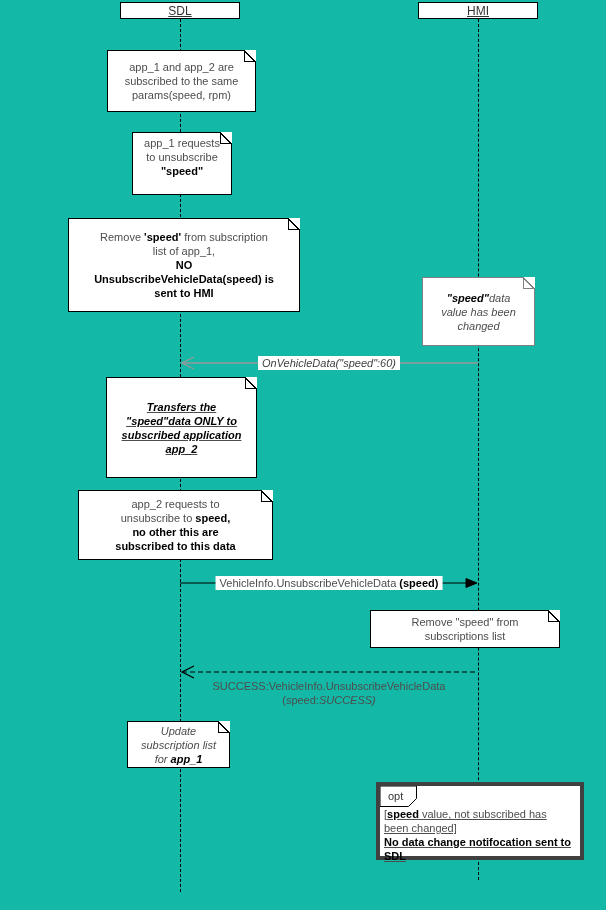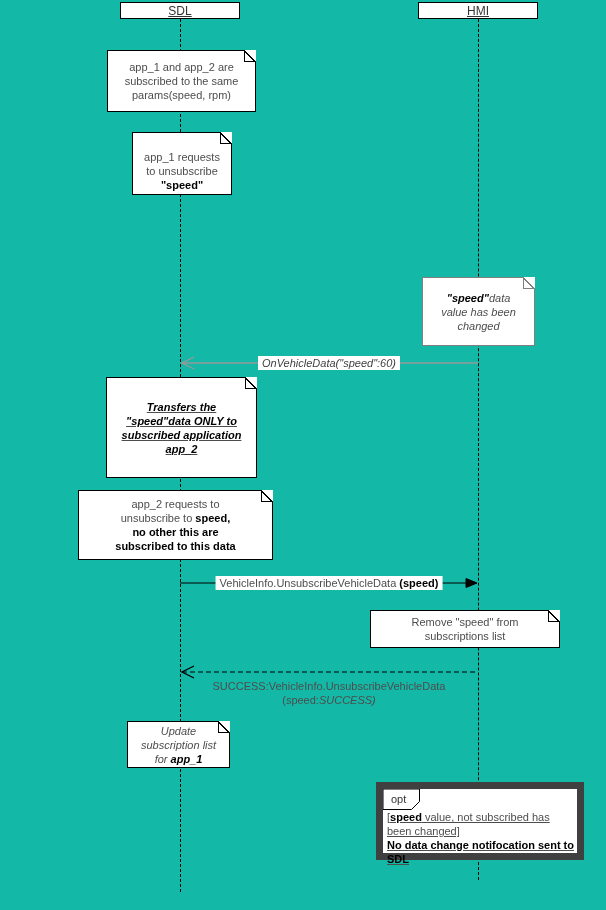--- a/index.html
+++ b/index.html
@@ -16,21 +16,21 @@
     border:1px solid #000; background:#fff;
     display:flex; align-items:center; justify-content:center;
     font-size:12px; color:#333; text-decoration:underline; z-index:3;
   }
   .lifeline { position:absolute; width:0; border-left:1px dashed #000; z-index:0; }
 
   .note {
     --nb:#000;
     position:absolute; background:#fff; border:1px solid var(--nb);
     display:flex; align-items:center; justify-content:center;
-    text-align:center; z-index:2; padding:2px 3px;
+    text-align:center; z-index:2; padding:16px 3px;
   }
   .note::before { 
     content:""; position:absolute; top:-1px; right:-1px; width:12px; height:12px;
     background:linear-gradient(to bottom left,#fff 0%,#fff 46%,var(--nb) 46%,var(--nb) 56%,#fff 56%);
   }
   .note::after { 
     content:""; position:absolute; top:-1px; right:-1px; width:11px; height:11px;
     border-left:1px solid var(--nb); border-bottom:1px solid var(--nb);
     clip-path:polygon(0 0, 100% 100%, 0 100%);
   }
@@ -40,21 +40,21 @@
   .msg svg { position:absolute; left:0; top:0; }
   .msg-label {
     position:absolute; left:50%; transform:translateX(-50%);
     background:#fff; padding:0 4px; white-space:nowrap; z-index:2;
   }
   .msg-label-block {
     position:absolute; left:50%; transform:translateX(-50%);
     text-align:center; white-space:nowrap; z-index:2;
   }
 
-  .opt-frame { position:absolute; border:7px solid #404040; background:#fff; z-index:2; }
+  .opt-frame { position:absolute; border:4px solid #404040; background:#fff; z-index:2; }
   .opt-tab { position:absolute; left:0; top:0; width:40px; height:21px; }
   .opt-tab-label { position:absolute; left:8px; top:3px; font-size:11px; color:#333; }
   .opt-body { position:absolute; left:4px; right:3px; top:21px; text-align:left;text-decoration:underline; }
 </style>
 </head>
 <body>
 
 <div class="canvas">
 
   <div class="lifeline" style="left:180px; top:19px; height:873px;"></div>
@@ -68,20 +68,23 @@
   </div>
 
   <div class="note" style="left:107px; top:50px; width:149px; height:62px;">
     <div><span>app_1 and app_2 are</span><br><span>subscribed to the same</span><br><span>params(speed, rpm)</span></div>
   </div>
 
   <div class="note" style="left:132px; top:132px; width:100px; height:63px;align-items:flex-end;">
     <div><span>app_1 requests</span><br><span>to unsubscribe</span><br><span class="b">"speed"</span></div>
   </div>
 
+  <div class="note" style="left:68px; top:218px; width:232px; height:94px;">
+    <div><span>Remove </span><span class="b">'speed'</span><span> from subscription</span><br><span>list of app_1,</span><br><span class="b">NO</span><br><span class="b">UnsubscribeVehicleData(speed) is</span><br><span class="b">sent to HMI</span></div>
+  </div>
 
   <div class="note note-gray" style="left:422px; top:277px; width:113px; height:69px;">
     <div><span class="b i">"speed"</span><span class="i">data</span><br><span class="i">value has been</span><br><span class="i">changed</span></div>
   </div>
 
   <div class="note" style="left:106px; top:377px; width:151px; height:101px;text-decoration:underline;">
     <div><span class="b i">Transfers the</span><br><span class="b i">"speed"data ONLY to</span><br><span class="b i">subscribed application</span><br><span class="b i">app_2</span></div>
   </div>
 
   <div class="note" style="left:78px; top:490px; width:195px; height:70px;">

